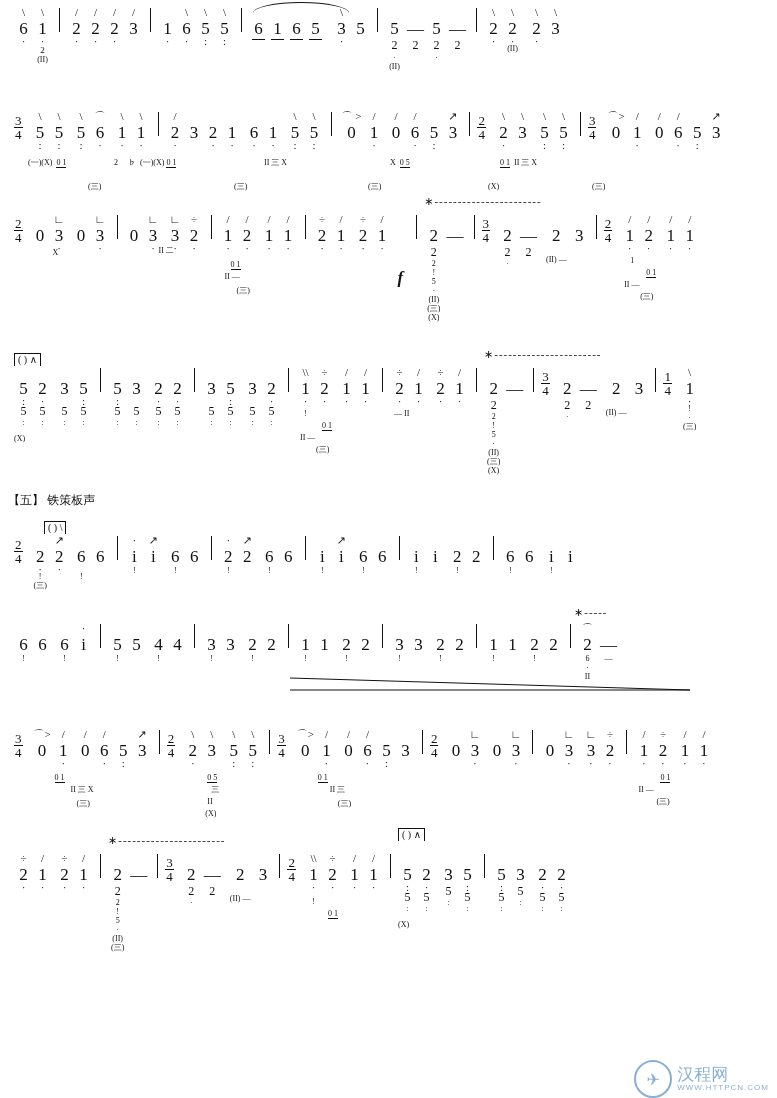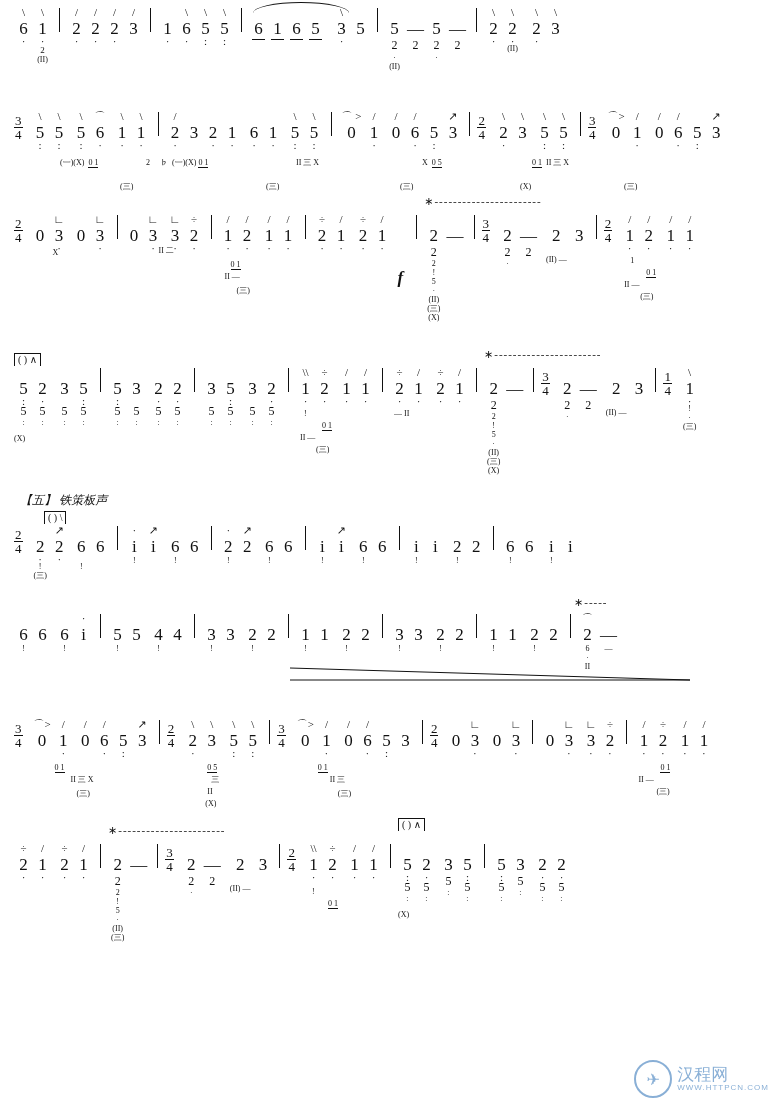--- a/index.html
+++ b/index.html
@@ -105,23 +105,22 @@
     font-size: 9px;
     line-height: 10px;
   }
   .tiny2 {
     font-size: 8px;
     line-height: 9px;
   }
   .section-title {
     font-size: 12px;
     font-family: "Liberation Sans", sans-serif;
-    padding-left: 20px;
-    margin: 6px 0 2px 0;
-    font-style: italic;
+    padding-left: 8px;
+    margin: 6px 0 12px 0;
   }
   .dyn {
     font-family: "Liberation Serif", serif;
     font-style: italic;
     font-weight: bold;
     font-size: 17px;
   }
   
   .trill {
     display: inline-block;
@@ -152,21 +151,21 @@
     display: flex; align-items: center; justify-content: center;
     color: #2a6fb5;
     font-size: 16px;
     margin-right: 5px;
   }
   .wm .wtext {
     display: flex; flex-direction: column; line-height: 1.05;
   }
   .wm .wmain { color: #2a6fb5; font-size: 17px; font-family: "Liberation Sans", sans-serif;}
   .wm .wsub { color: #2a6fb5; font-size: 8px; letter-spacing: 1px; font-family: "Liberation Sans", sans-serif;}
-  .freetext { font-size: 11px; margin-left: 32px; }
+  .freetext { font-size: 11px; }
   .sysblock { margin-bottom: 4px; }
 </style>
 </head>
 <body>
 
 <div class="sheet">
 
   <div class="system sysblock" style="margin-top:6px;">
     <div class="row" style="height:100px;">
 

